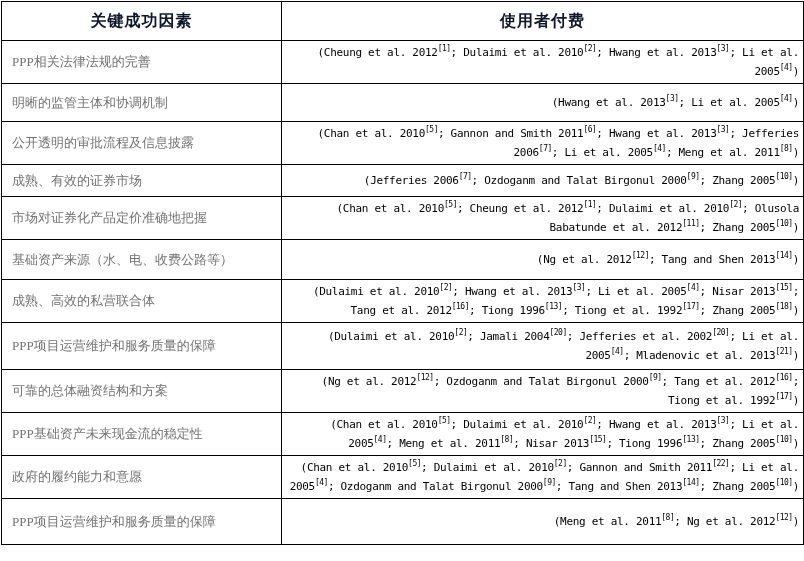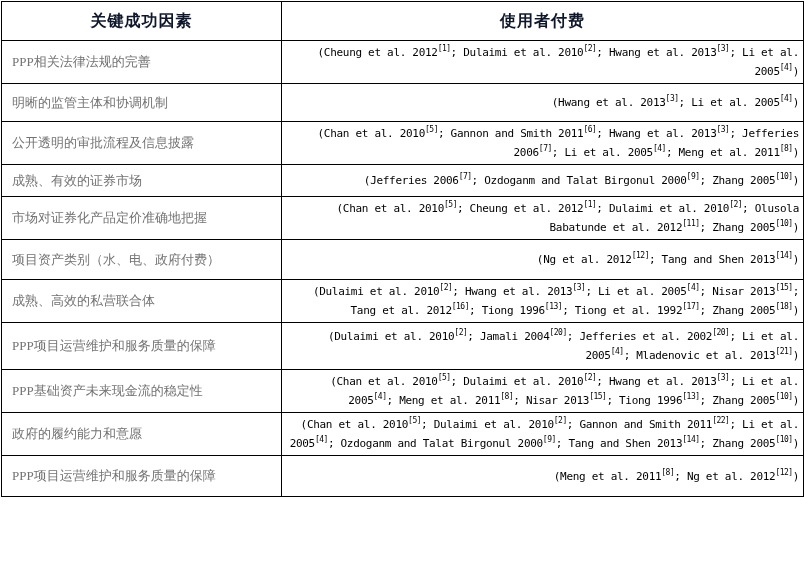--- a/index.html
+++ b/index.html
@@ -106,30 +106,34 @@
   </tr>
         <tr>
     <td class="factor">成熟、有效的证券市场</td>
     <td class="cites">(Jefferies 2006<sup>[7]</sup>; Ozdoganm and Talat Birgonul 2000<sup>[9]</sup>; Zhang 2005<sup>[10]</sup>)</td>
   </tr>
         <tr>
     <td class="factor">市场对证券化产品定价准确地把握</td>
     <td class="cites">(Chan et al. 2010<sup>[5]</sup>; Cheung et al. 2012<sup>[1]</sup>; Dulaimi et al. 2010<sup>[2]</sup>; Olusola Babatunde et al. 2012<sup>[11]</sup>; Zhang 2005<sup>[10]</sup>)</td>
   </tr>
         <tr>
-    <td class="factor">项目资产类别（水、电、政府付费）</td>
+    <td class="factor">基础资产来源（水、电、收费公路等）</td>
     <td class="cites">(Ng et al. 2012<sup>[12]</sup>; Tang and Shen 2013<sup>[14]</sup>)</td>
   </tr>
         <tr>
     <td class="factor">成熟、高效的私营联合体</td>
     <td class="cites">(Dulaimi et al. 2010<sup>[2]</sup>; Hwang et al. 2013<sup>[3]</sup>; Li et al. 2005<sup>[4]</sup>; Nisar 2013<sup>[15]</sup>; Tang et al. 2012<sup>[16]</sup>; Tiong 1996<sup>[13]</sup>; Tiong et al. 1992<sup>[17]</sup>; Zhang 2005<sup>[18]</sup>)</td>
   </tr>
         <tr>
     <td class="factor">PPP项目运营维护和服务质量的保障</td>
     <td class="cites">(Dulaimi et al. 2010<sup>[2]</sup>; Jamali 2004<sup>[20]</sup>; Jefferies et al. 2002<sup>[20]</sup>; Li et al. 2005<sup>[4]</sup>; Mladenovic et al. 2013<sup>[21]</sup>)</td>
+  </tr>
+        <tr>
+    <td class="factor">可靠的总体融资结构和方案</td>
+    <td class="cites">(Ng et al. 2012<sup>[12]</sup>; Ozdoganm and Talat Birgonul 2000<sup>[9]</sup>; Tang et al. 2012<sup>[16]</sup>; Tiong et al. 1992<sup>[17]</sup>)</td>
   </tr>
         <tr>
     <td class="factor">PPP基础资产未来现金流的稳定性</td>
     <td class="cites">(Chan et al. 2010<sup>[5]</sup>; Dulaimi et al. 2010<sup>[2]</sup>; Hwang et al. 2013<sup>[3]</sup>; Li et al. 2005<sup>[4]</sup>; Meng et al. 2011<sup>[8]</sup>; Nisar 2013<sup>[15]</sup>; Tiong 1996<sup>[13]</sup>; Zhang 2005<sup>[10]</sup>)</td>
   </tr>
         <tr>
     <td class="factor">政府的履约能力和意愿</td>
     <td class="cites">(Chan et al. 2010<sup>[5]</sup>; Dulaimi et al. 2010<sup>[2]</sup>; Gannon and Smith 2011<sup>[22]</sup>; Li et al. 2005<sup>[4]</sup>; Ozdoganm and Talat Birgonul 2000<sup>[9]</sup>; Tang and Shen 2013<sup>[14]</sup>; Zhang 2005<sup>[10]</sup>)</td>
   </tr>
         <tr>

